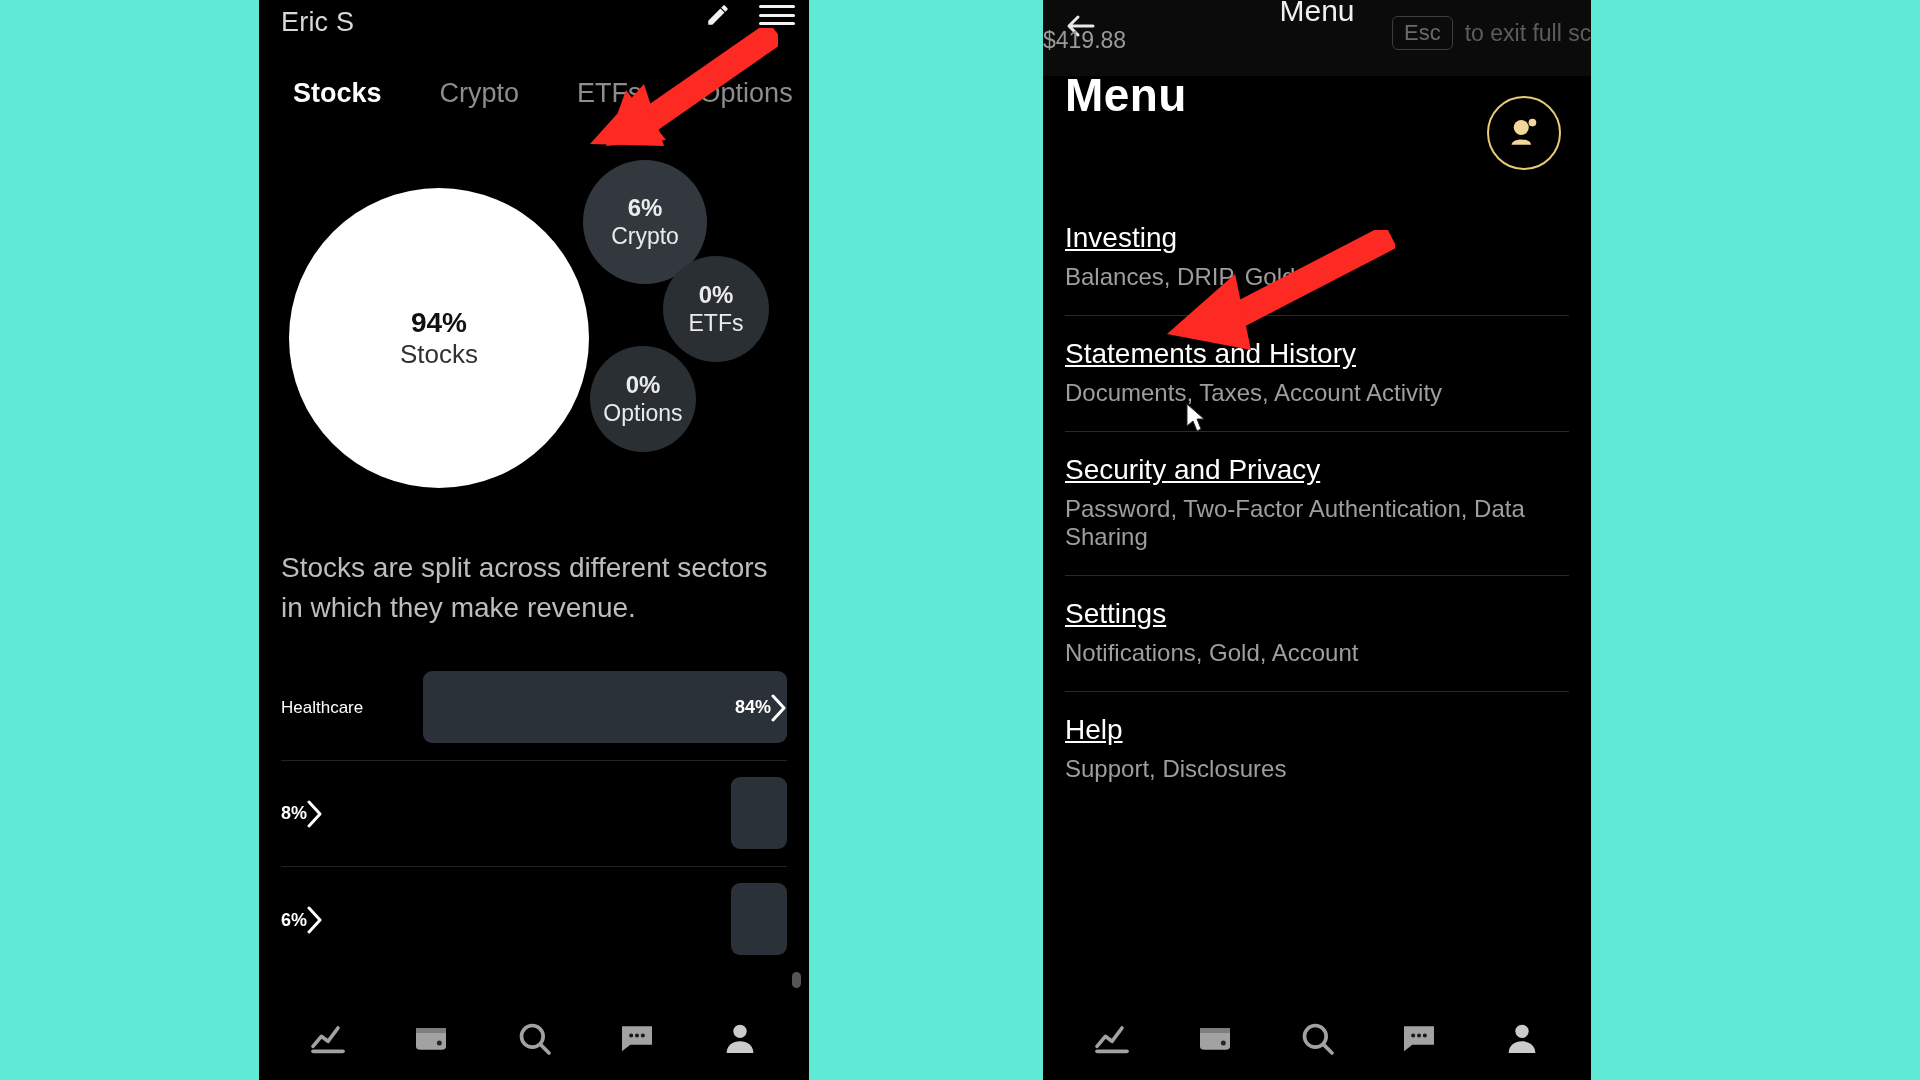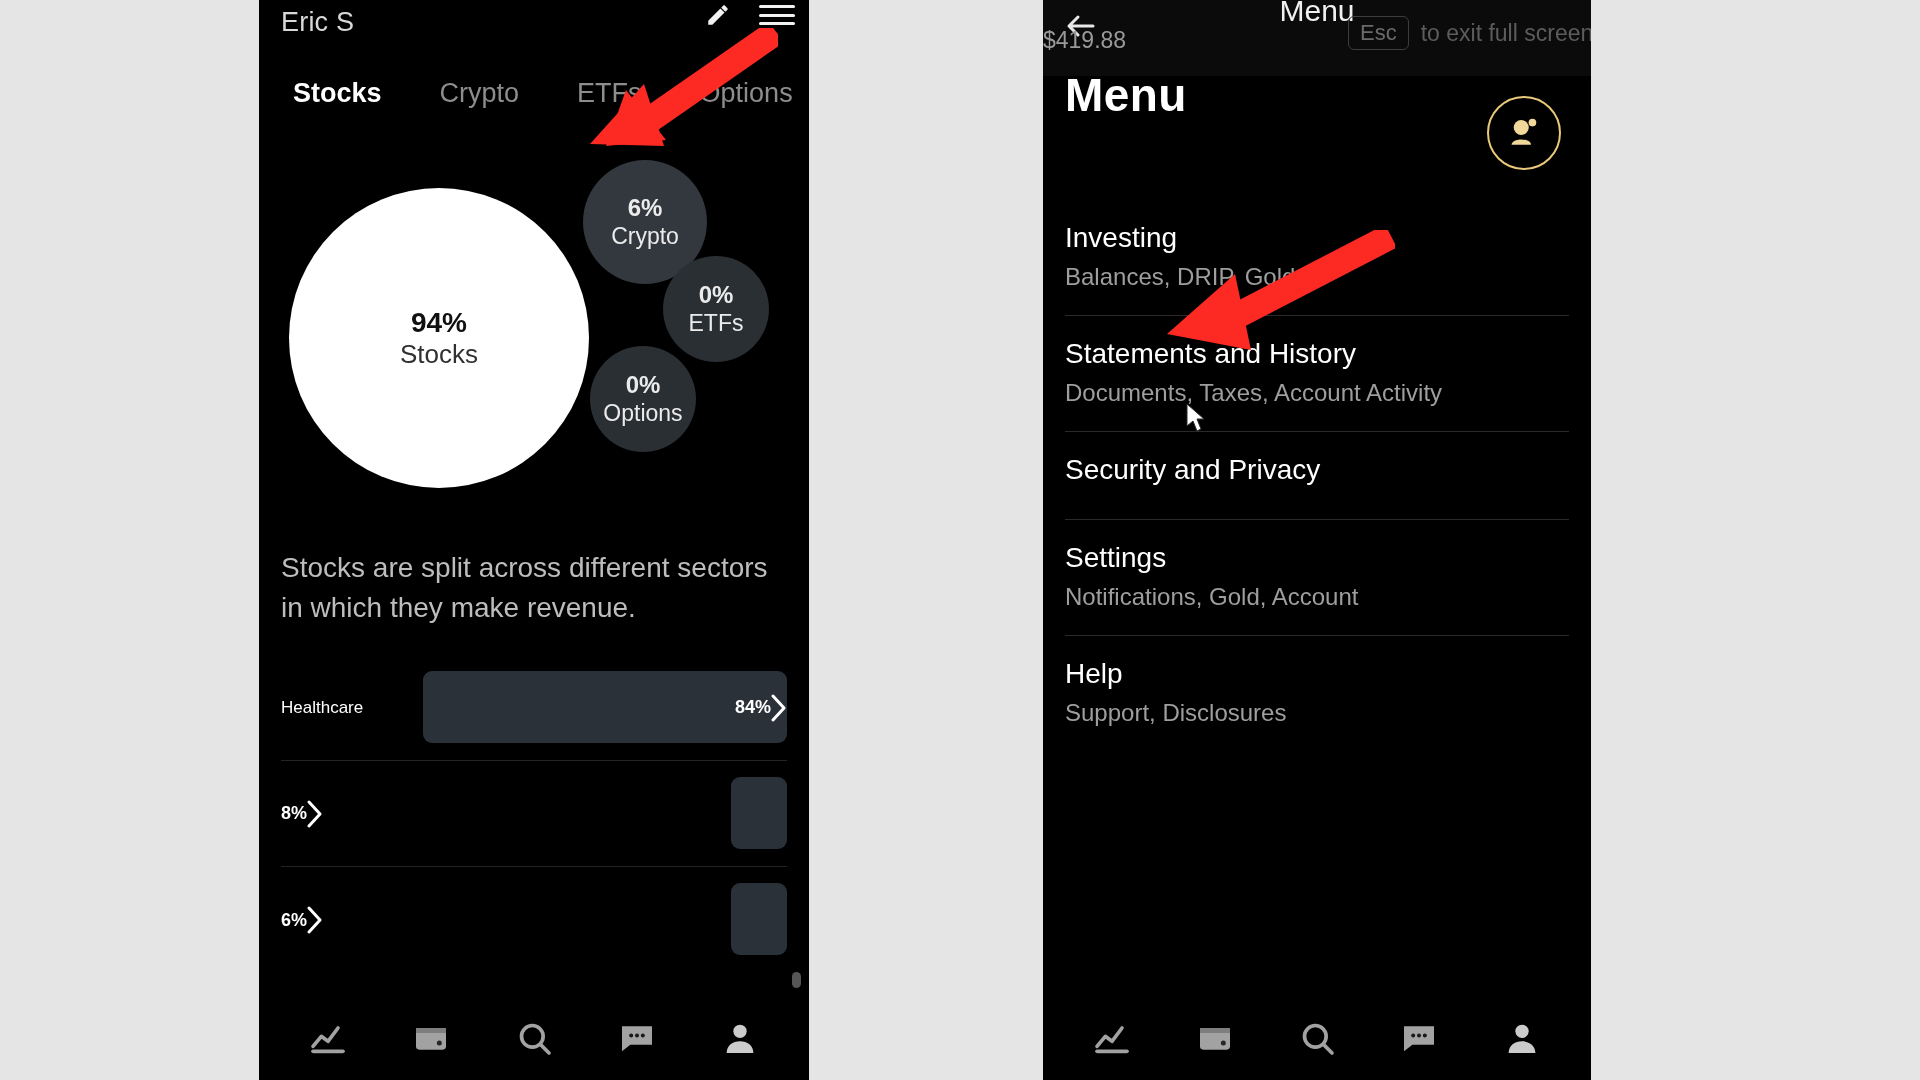--- a/index.html
+++ b/index.html
@@ -2,21 +2,21 @@
 <html><head>
 <meta charset="utf-8">
 <style>
   * { box-sizing: border-box; margin: 0; padding: 0; }
   html, body {
     width: 1920px; height: 1080px;
     background: #ffffff;
     font-family: "Liberation Sans", sans-serif;
     overflow: hidden;
   }
-  #stage { position: relative; width: 1920px; height: 1080px; background: #e5e5e5; }
+  #stage { position: relative; width: 1920px; height: 1080px; background: #5eead4; }
 
   
   .phone {
     position: absolute;
     background: #000000;
     overflow: hidden;
   }
   #phone-left  { left: 259px; top: 0;  width: 550px;  height: 1080px; }
   #phone-right { left: 1043px; top: 0; width: 548px;  height: 1080px; }
 
@@ -118,38 +118,38 @@
   .ov-sub {
     position: absolute; left: 0; top: 27px; width: 100%; text-align: left;
     color: #9a9a9a; font-size: 23px;
   }
   .ov-esc {
     position: absolute; left: 305px; top: 16px;
     display: flex; align-items: center; gap: 12px;
   }
   .esc-key {
     border: 1px solid #3d3d3d; border-radius: 6px; padding: 3px 11px;
-    color: #6a6a6a; font-size: 22px;
+    color: #6a6a6a; font-size: 22px; margin-left: 44px;
   }
   .esc-text { color: #5c5c5c; font-size: 23px; white-space: nowrap; }
 
   .menu-title {
     position: absolute; left: 22px; top: 68px;
     color: #ffffff; font-size: 46px; font-weight: bold; letter-spacing: .4px;
   }
   .avatar {
     position: absolute; right: 30px; top: 96px;
     width: 74px; height: 74px; border-radius: 50%;
     border: 2px solid #e9c97a; display: flex; align-items: center; justify-content: center;
   }
 
   .menu-list { position: absolute; left: 22px; top: 200px; width: 504px; }
   .menu-item { padding: 22px 0 24px 0; border-bottom: 1px solid #2a2a2a; }
   .menu-item:last-child { border-bottom: none; }
-  .mi-title { color: #ffffff; font-size: 28px; margin-bottom: 9px; }
+  .mi-title { color: #ffffff; font-size: 28px; margin-bottom: 9px; text-decoration: underline; }
   .mi-sub { color: #9e9e9e; font-size: 24px; }
 
   
   .arrow { position: absolute; pointer-events: none; }
   #arrow-left  { left: 548px; top: 28px; width: 230px; height: 120px; }
   #arrow-right { left: 1105px; top: 230px; width: 290px; height: 135px; }
 
   .cursor { position: absolute; left: 1185px; top: 403px; width: 22px; height: 30px; }
 </style>
 </head>
@@ -306,20 +306,21 @@
       <div class="menu-item">
         <div class="mi-title">Investing</div>
         <div class="mi-sub">Balances, DRIP, Gold</div>
       </div>
       <div class="menu-item">
         <div class="mi-title">Statements and History</div>
         <div class="mi-sub">Documents, Taxes, Account Activity</div>
       </div>
       <div class="menu-item">
         <div class="mi-title">Security and Privacy</div>
+        <div class="mi-sub">Password, Two-Factor Authentication, Data Sharing</div>
       </div>
       <div class="menu-item">
         <div class="mi-title">Settings</div>
         <div class="mi-sub">Notifications, Gold, Account</div>
       </div>
       <div class="menu-item">
         <div class="mi-title">Help</div>
         <div class="mi-sub">Support, Disclosures</div>
       </div>
     </div>

